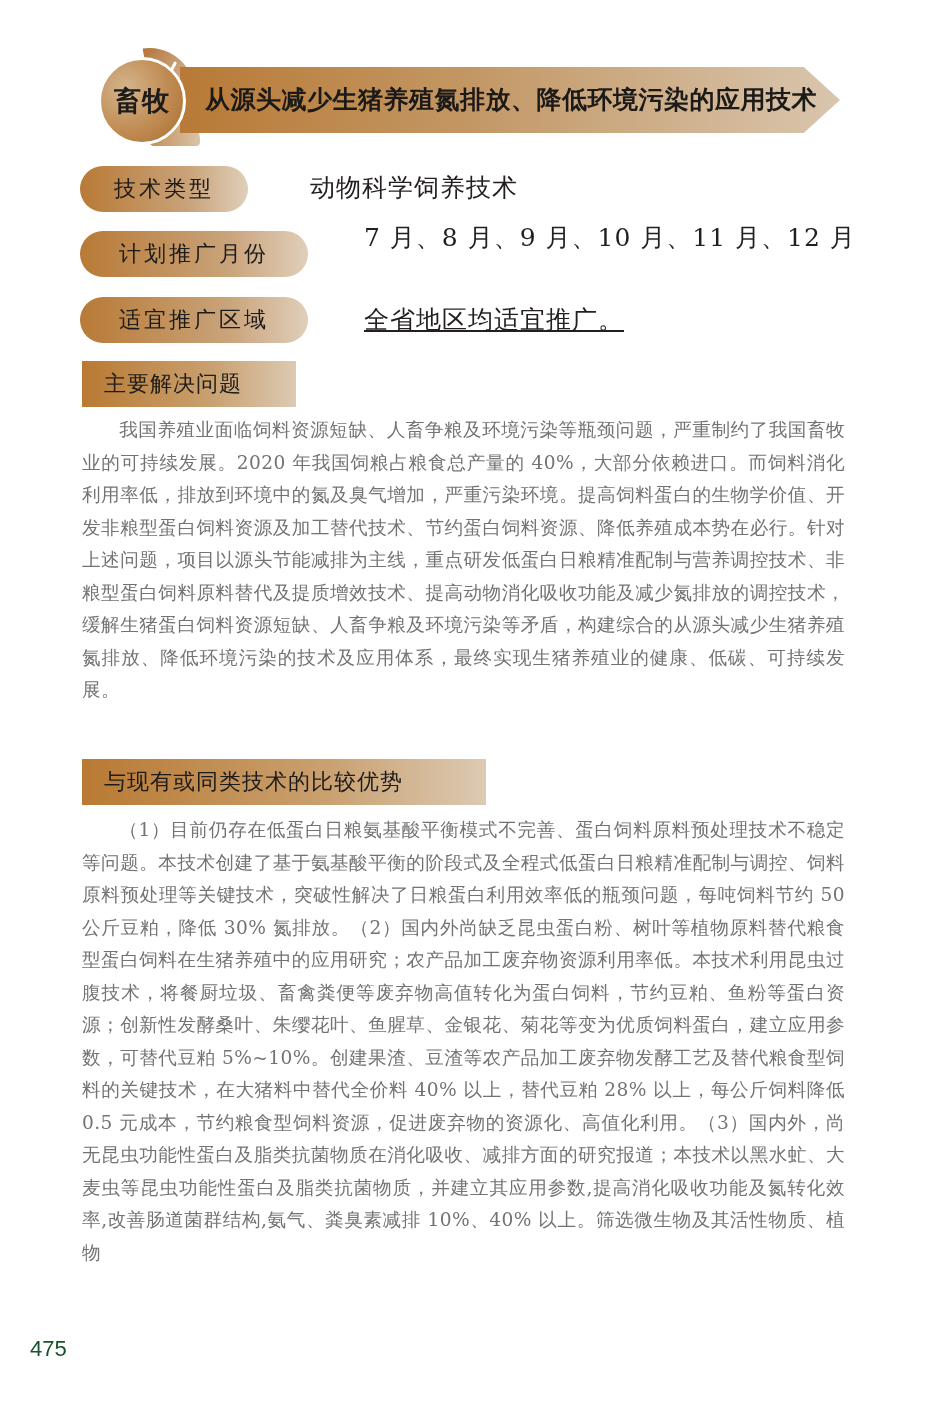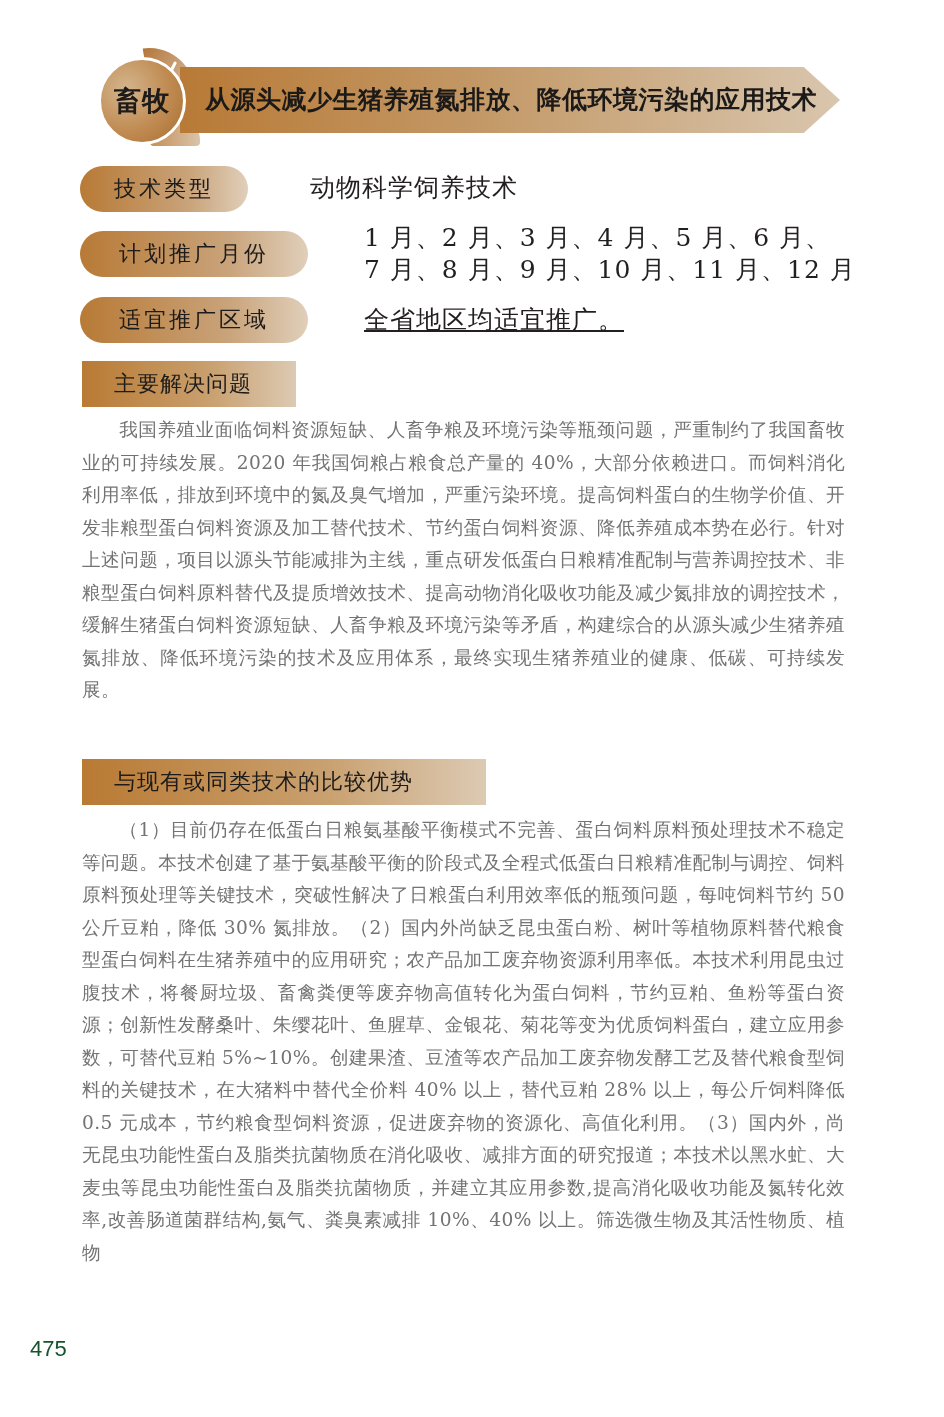--- a/index.html
+++ b/index.html
@@ -32,21 +32,21 @@
   .pill { position: absolute; left: 80px; height: 46px; border-radius: 23px;
           background: linear-gradient(90deg, #b87a36 0%, #c9a37a 65%, #e0cfba 100%);
           font-family: "DejaVu Sans", sans-serif; font-size: 22px; color: #1e1c1a;
           display: flex; align-items: center; justify-content: center; letter-spacing: 3px; }
   .info-value { position: absolute; font-size: 25px; line-height: 32px; color: #231f20; letter-spacing: 1px; margin-left: 48px; }
 
   
   .sec-head { position: absolute; left: 82px; height: 46px;
               background: linear-gradient(90deg, #b97a33 0%, #c9a06f 60%, #dccab3 100%);
               font-family: "DejaVu Sans", sans-serif; font-size: 22px; color: #1e1c1a;
-              display: flex; align-items: center; padding-left: 32px; box-sizing: border-box; letter-spacing: 1px; }
+              display: flex; align-items: center; padding-left: 22px; box-sizing: border-box; letter-spacing: 1px; }
 
   
   .para { position: absolute; left: 82px; width: 763px; font-size: 18.6px; line-height: 32.5px;
           text-align: justify; text-indent: 2em; color: #737373; letter-spacing: 0.4px; }
 
   .page-number { position: absolute; left: 30px; top: 1336px; font-family: "Liberation Sans", sans-serif;
                  font-size: 22px; color: #14532d; }
 </style>
 </head>
 <body>
@@ -57,21 +57,20 @@
 <div class="circle-badge">
   <span>畜牧</span>
 </div>
 <div class="banner-title">从源头减少生猪养殖氮排放、降低环境污染的应用技术</div>
 
 <div class="pill" style="top:166px;width:168px;">技术类型</div>
 <div class="info-value" style="left:262px;top:172px;">动物科学饲养技术</div>
 
 <div class="pill" style="top:231px;width:228px;">计划推广月份</div>
 <div class="info-value" style="left:316px;top:222px;">
-  <div>1 月、2 月、3 月、4 月、5 月、6 月、</div>
   <div>7 月、8 月、9 月、10 月、11 月、12 月</div>
 </div>
 
 <div class="pill" style="top:297px;width:228px;">适宜推广区域</div>
 <div class="info-value" style="left:316px;top:304px;text-decoration:underline;">全省地区均适宜推广。</div>
 
 <div class="sec-head" style="top:361px;width:214px;">主要解决问题</div>
 <div class="para" style="top:414px;">我国养殖业面临饲料资源短缺、人畜争粮及环境污染等瓶颈问题，严重制约了我国畜牧业的可持续发展。2020 年我国饲粮占粮食总产量的 40%，大部分依赖进口。而饲料消化利用率低，排放到环境中的氮及臭气增加，严重污染环境。提高饲料蛋白的生物学价值、开发非粮型蛋白饲料资源及加工替代技术、节约蛋白饲料资源、降低养殖成本势在必行。针对上述问题，项目以源头节能减排为主线，重点研发低蛋白日粮精准配制与营养调控技术、非粮型蛋白饲料原料替代及提质增效技术、提高动物消化吸收功能及减少氮排放的调控技术，缓解生猪蛋白饲料资源短缺、人畜争粮及环境污染等矛盾，构建综合的从源头减少生猪养殖氮排放、降低环境污染的技术及应用体系，最终实现生猪养殖业的健康、低碳、可持续发展。</div>
 
 <div class="sec-head" style="top:759px;width:404px;">与现有或同类技术的比较优势</div>

